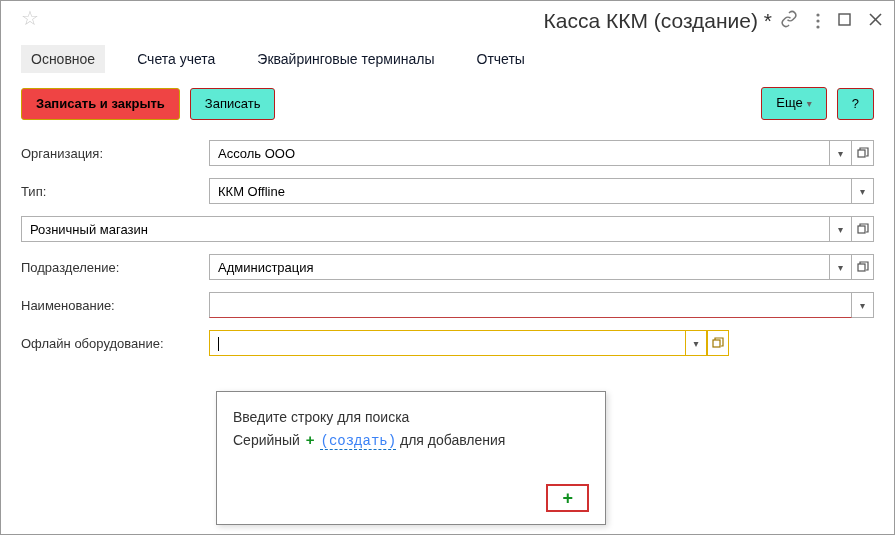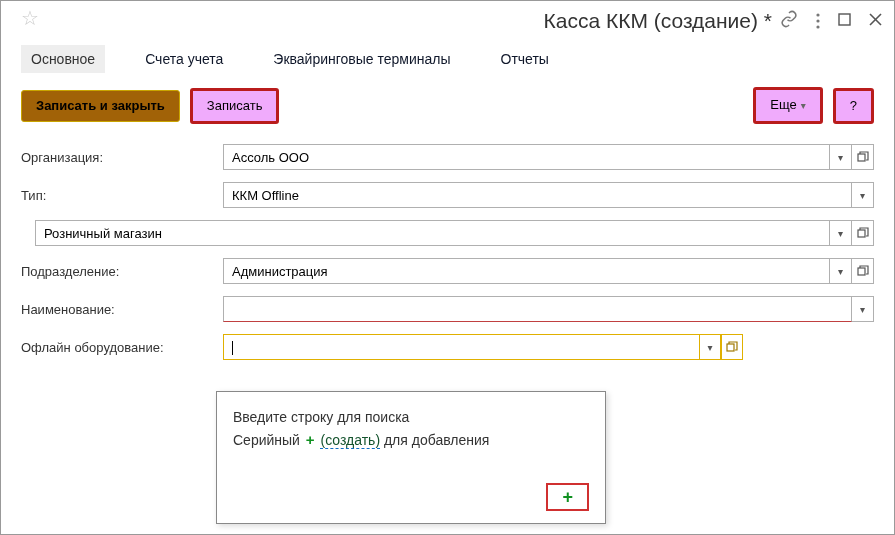--- a/index.html
+++ b/index.html
@@ -39,50 +39,50 @@
     display: flex;
     align-items: center;
     gap: 18px;
   }
   .win-icon { cursor: pointer; color: #555; font-size: 14px; }
   .win-icon.link { font-size: 16px; }
   .win-icon.dots svg { display:block; }
   .tabs {
     padding: 4px 20px 10px 20px;
     display: flex;
-    gap: 30px;
+    gap: 22px;
     align-items: center;
   }
   .tab {
     padding: 6px 10px;
     color: #0f172a;
     cursor: pointer;
     font-size: 14px;
   }
   .tab.active {
     background: #eee;
     color: #333;
   }
   .toolbar {
     padding: 4px 20px 14px 20px;
     display: flex;
     gap: 10px;
     align-items: center;
   }
   .btn {
-    border: 3px solid #b91c1c;
-    background: #f0abfc;
+    border: 1px solid #b91c1c;
+    background: #5eead4;
     padding: 6px 14px;
     font-size: 13px;
     cursor: pointer;
     border-radius: 3px;
     line-height: 18px;
   }
   .btn.primary {
-    background: #a16207;
+    background: #ef4444;
     border: 1px solid #c9a400;
     font-weight: bold;
   }
   .toolbar-spacer { flex: 1; }
   .btn .caret {
     margin-left: 4px;
     font-size: 10px;
     color: #666;
   }
   .form-area {
@@ -96,21 +96,20 @@
   }
   .form-label {
     width: 180px;
     color: #333;
   }
   .field-wrap {
     flex: 1;
     display: flex;
     align-items: flex-end;
     position: relative;
-    margin-left: 14px;
   }
   .field {
     flex: 1;
     border: 1px solid #b0b0b0;
     padding: 4px 8px;
     height: 26px;
     font-size: 13px;
     background: #fff;
   }
   .field.required-empty {
@@ -150,23 +149,24 @@
     border: 1px solid #888;
     background: #fff;
     box-shadow: 2px 2px 6px rgba(0,0,0,.15);
     padding: 14px 16px 12px 16px;
     font-size: 14px;
     color: #333;
   }
   .dropdown-line { padding: 3px 0; }
   .dropdown-line .plus-inline { color: #109020; font-weight: bold; font-size: 15px; margin: 0 2px; }
   .dropdown-line .create-link {
-    color: #14532d;
+    color: #3b82f6;
     border-bottom: 1px dashed #1170c4;
     cursor: pointer;
+    font-family: Liberation Mono, monospace;
   }
   .dropdown-bottom {
     display: flex;
     justify-content: flex-end;
     margin-top: 32px;
   }
   .add-btn {
     border: 2px solid #d03030;
     padding: 3px 14px;
     cursor: pointer;

